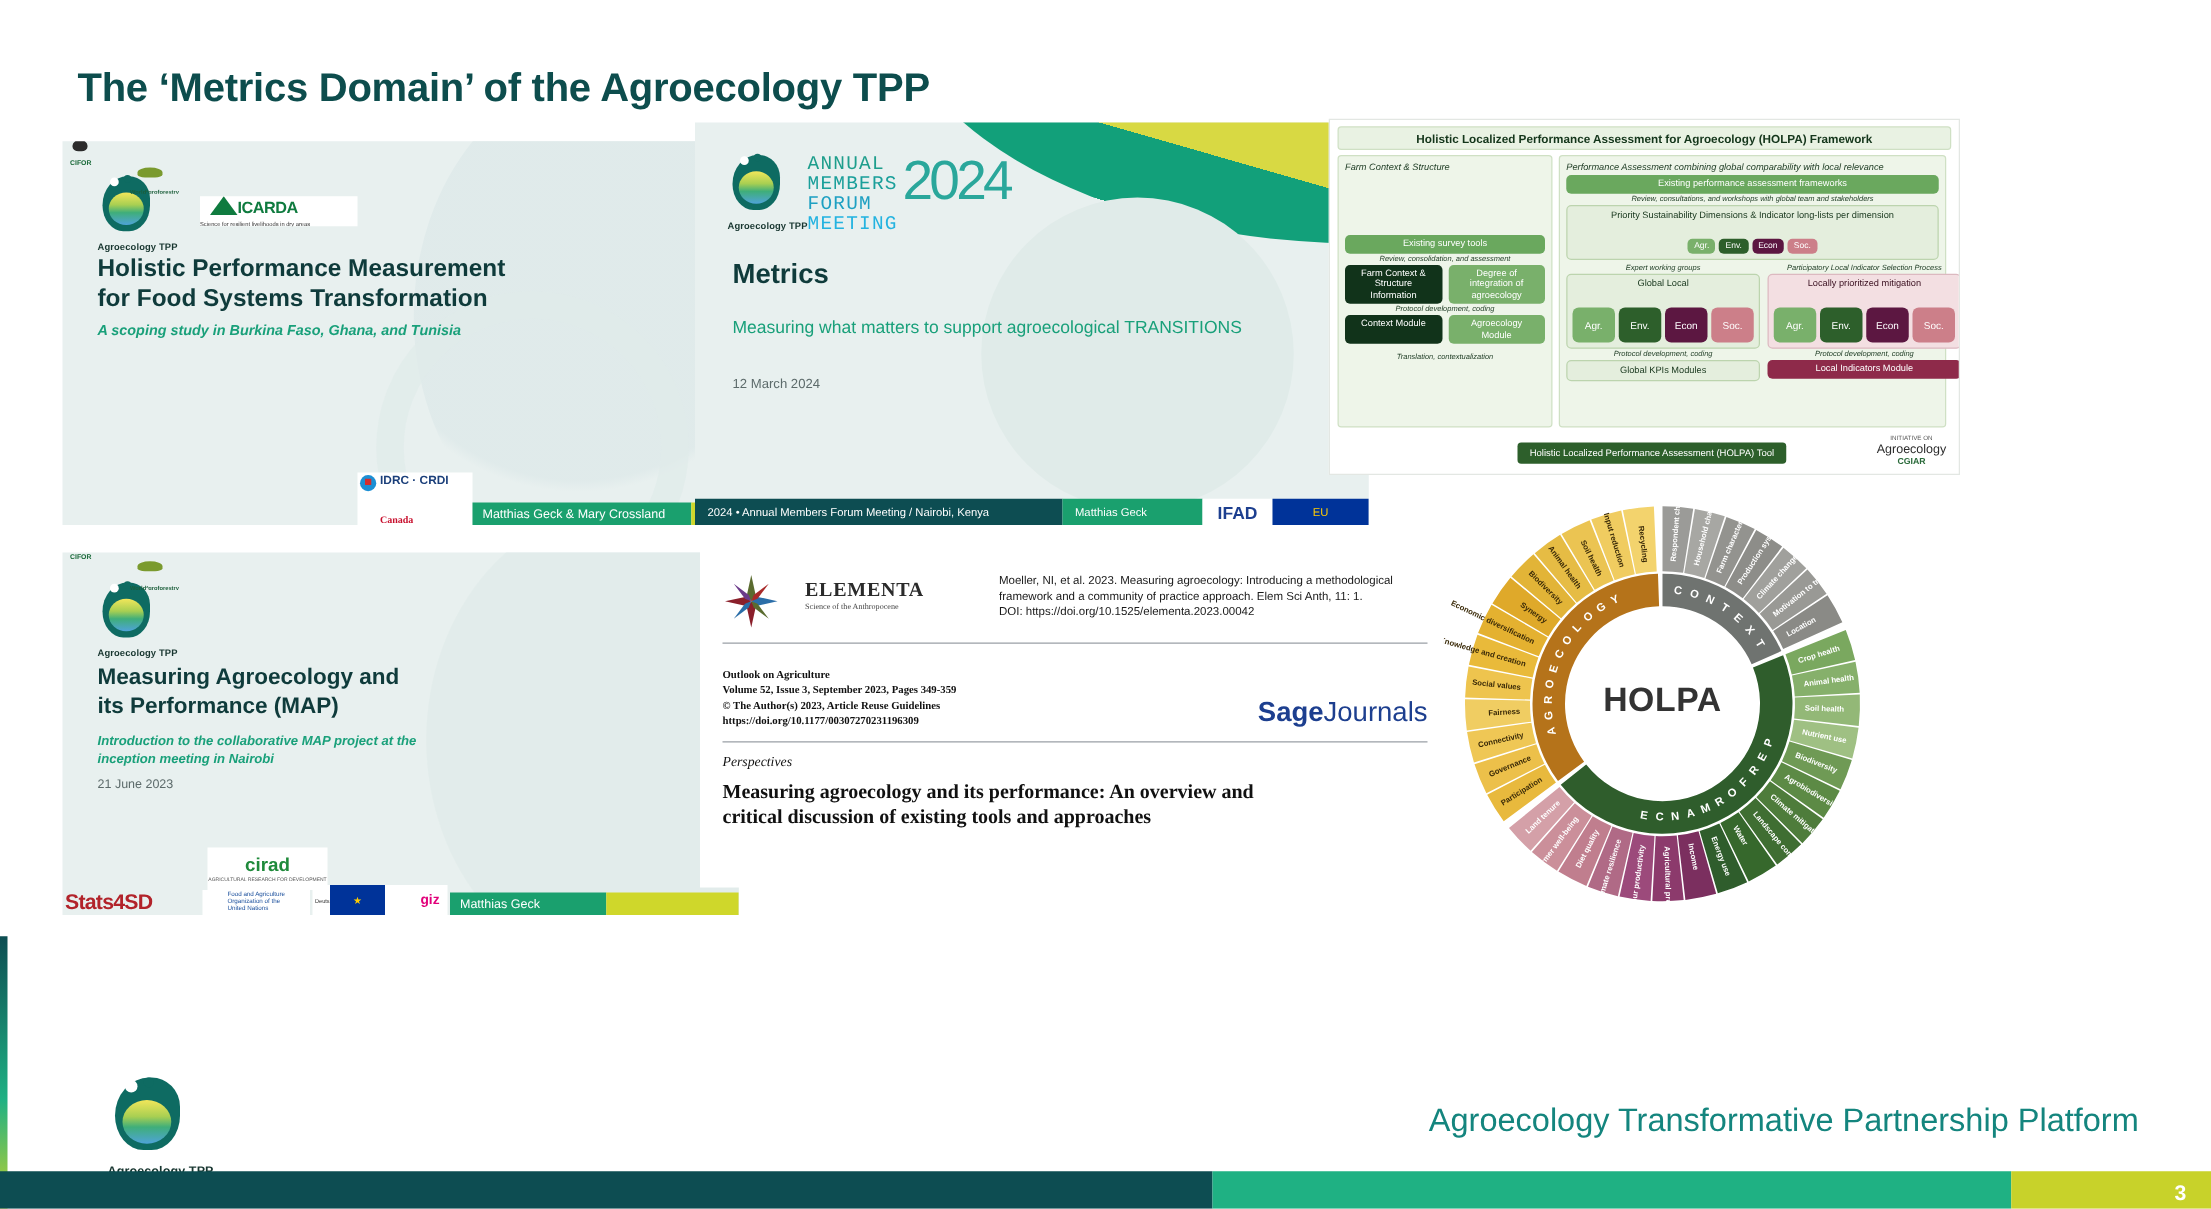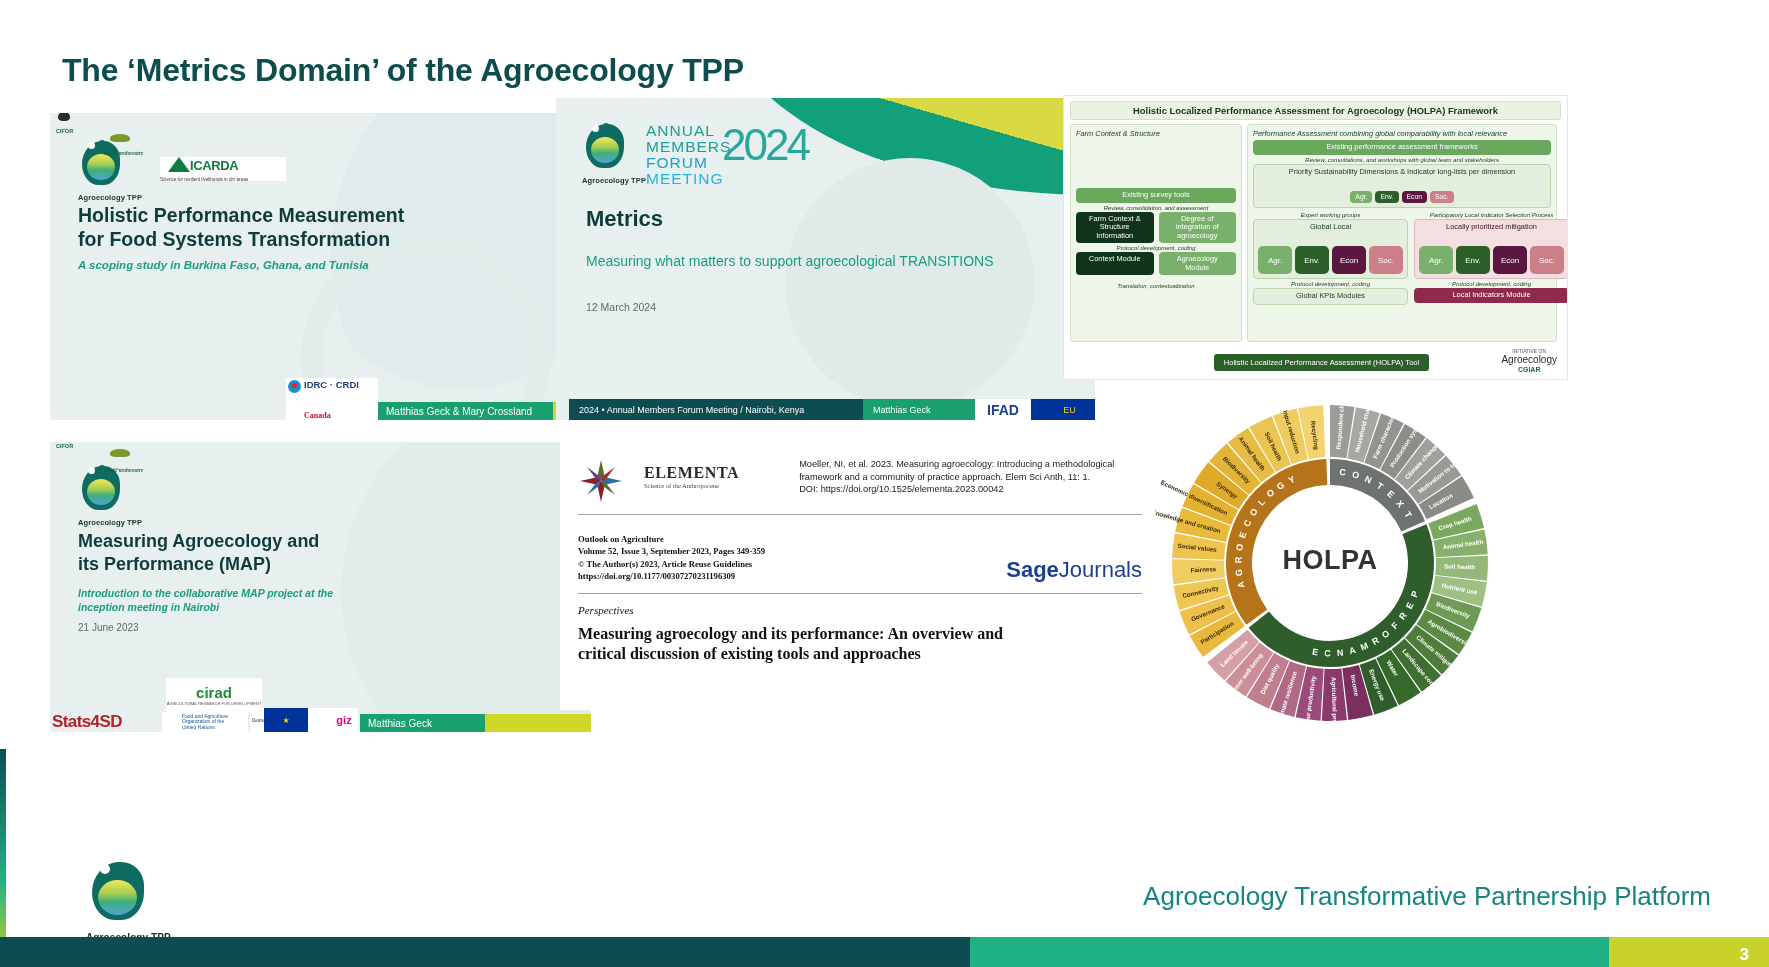--- a/index.html
+++ b/index.html
@@ -119,26 +119,26 @@
   #card2 .ribbon {
     position: absolute; right: -40px; top: -130px; width: 420px; height: 240px;
     border-radius: 0 0 0 100%;
     background: linear-gradient(200deg,#1ba3dd 0%, #1ba3dd 38%, #d8d943 38%, #d8d943 56%, #12a07a 56%, #12a07a 72%, transparent 72%);
     transform: rotate(-4deg);
   }
   #card2 .ghost {
     position: absolute; right: 60px; top: 60px; width: 250px; height: 250px;
     border-radius: 50%; background: #e0ebe9;
   }
-  .amf-word { font-family:Liberation Sans, sans-serif; font-size: 15.5px; line-height: 1.04;
+  .amf-word { font-family:Liberation Mono, monospace; font-size: 15.5px; line-height: 1.04;
     letter-spacing: 1px; font-weight: 500; }
   .c2-title { position:absolute; left:30px; top:108px; font-size:22px; font-weight:bold; color:#0f3b3b; }
   .c2-sub { position:absolute; left:30px; top:155px; font-size:14px; color:#19a07a; }
   .c2-date { position:absolute; left:30px; top:203px; font-size:10.5px; color:#5d6b6b; }
-  .c2-footer { position:absolute; left:0; bottom:0; width:100%; height:21px; display:flex;margin-left:13px; }
+  .c2-footer { position:absolute; left:0; bottom:0; width:100%; height:21px; display:flex; }
 
   
   #card3 { left: 1063px; top: 95px; width: 505px; height: 285px; background:#ffffff; border:1px solid #e3e7e3;}
   .holpa-hdr {
     margin: 5px 6px 0 6px; background: #e9f2e3; border:1px solid #cfe0c4; border-radius:3px;
     text-align:center; font-size: 9.4px; font-weight: bold; color:#14361b; padding: 3px 0;
   }
   .holpa-cols { display:flex; gap:5px; margin: 4px 6px; }
   .holpa-col { background:#eef5e9; border:1px solid #cfe0c4; border-radius:3px; padding:4px 5px; position:relative; }
   .col-caption { font-size:7.4px; font-style:italic; color:#1c3a22; margin-bottom:2px; }

